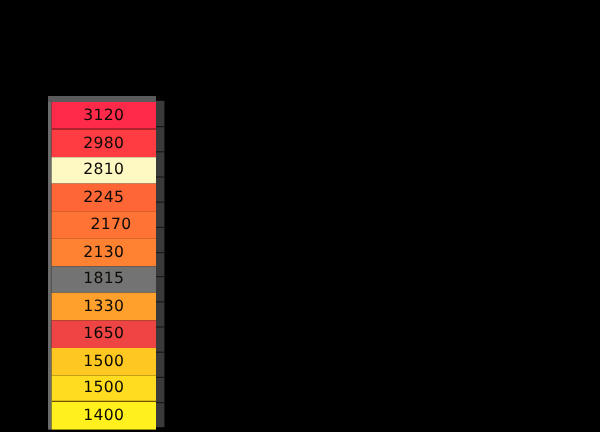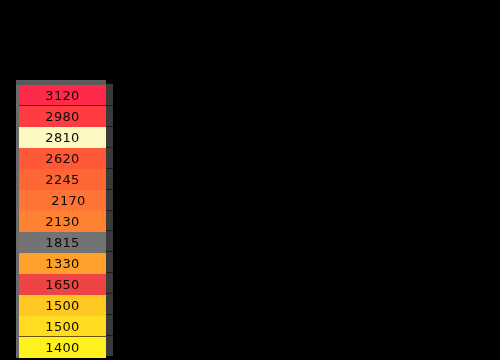--- a/index.html
+++ b/index.html
@@ -1,20 +1,20 @@
 <!DOCTYPE html>
 <html><head>
 <meta charset="utf-8">
 <style>
   html,body{margin:0;padding:0;}
   body{
     width:500px;height:360px;background:#000;overflow:hidden;
     font-family:"DejaVu Sans","Liberation Sans",sans-serif;
   }
-  #stage{position:relative;width:396px;height:360px;}
+  #stage{position:relative;width:396px;height:360px;margin-left:24px;}
 
   
   #heat-column{
     position:absolute;left:16px;top:80px;width:90px;height:278px;
     box-sizing:border-box;
   }
   #column-header{
     position:absolute;left:0;top:0;width:90px;height:5px;
     background:#5a5a5a;
   }
@@ -49,21 +49,20 @@
 
 <div id="stage">
 
   <div id="heat-column">
     <div id="column-header"></div>
     <div id="column-left-border"></div>
     <div id="cells">
         <div class="cell sep-below" style="background: rgb(255, 42, 74);">3120</div>
         <div class="cell" style="background: rgb(255, 60, 66);">2980</div>
         <div class="cell" style="background: #fef9c3;">2810</div>
-        <div class="cell" style="background: rgb(255, 88, 56);">2620</div>
         <div class="cell" style="background: rgb(255, 102, 53);">2245</div>
         <div class="cell" style="background: rgb(255, 116, 52); padding-left: 12px;">2170</div>
         <div class="cell" style="background: rgb(255, 130, 51);">2130</div>
         <div class="cell" style="background: #737373;">1815</div>
         <div class="cell" style="background: rgb(255, 160, 44);">1330</div>
         <div class="cell" style="background: #ef4444;">1650</div>
         <div class="cell" style="background: rgb(255, 199, 34);">1500</div>
         <div class="cell sep-below-dark" style="background: rgb(255, 220, 32);">1500</div>
         <div class="cell" style="background: rgb(255, 240, 30);">1400</div>
       </div>

